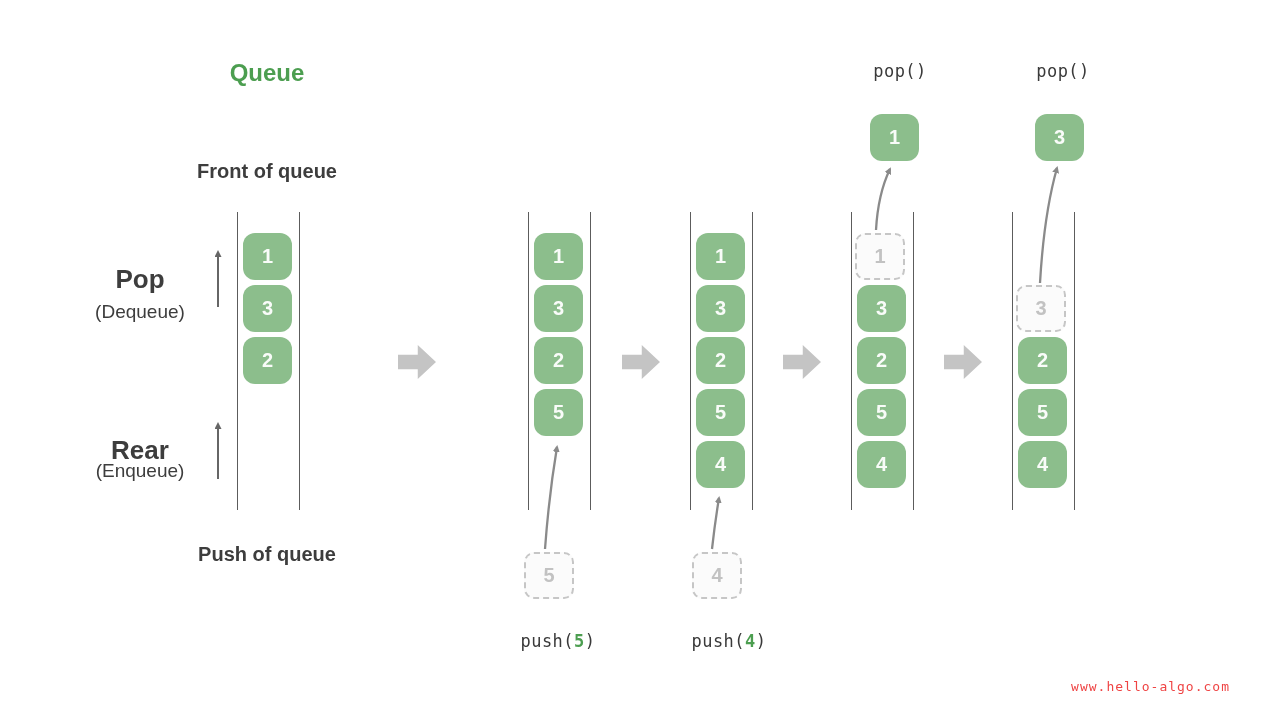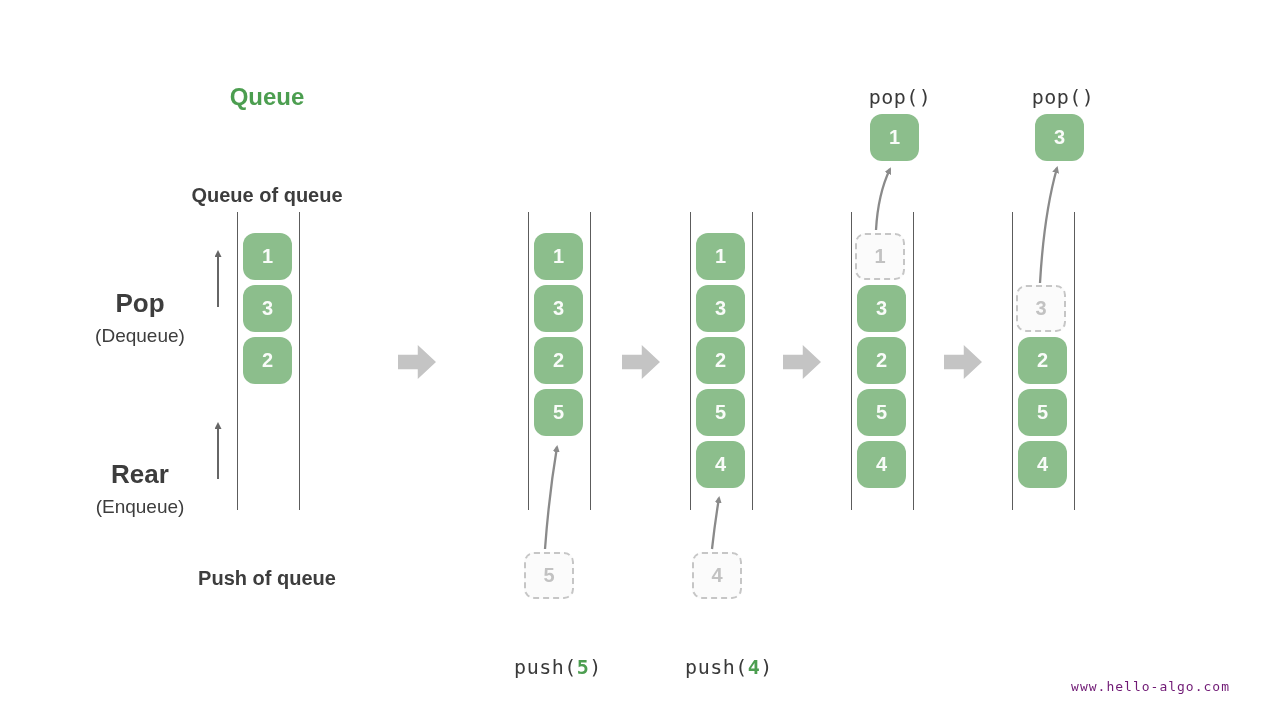--- a/index.html
+++ b/index.html
@@ -1,63 +1,63 @@
 <!DOCTYPE html>
 <html><head>
 <meta charset="utf-8">
 <style>
   html,body{margin:0;padding:0;background:#ffffff;}
   #canvas{
     position:relative;width:1280px;height:720px;background:#ffffff;overflow:hidden;
     font-family:"Liberation Sans",sans-serif;
   }
-  .ctr{position:absolute;transform:translateX(-50%);white-space:nowrap;margin-top:24px;}
+  .ctr{position:absolute;transform:translateX(-50%);white-space:nowrap;}
   .title{font-size:24px;font-weight:bold;color:#4c9e50;}
   .lbl-bold{font-size:20px;font-weight:bold;color:#3d3d3d;}
   .lbl-side-b{font-size:26px;font-weight:bold;color:#3d3d3d;}
   .lbl-side{font-size:19px;color:#3d3d3d;}
   .mono{font-family:"DejaVu Sans Mono","Liberation Mono",monospace;}
-  .op{font-size:20px;color:#3a3a3a;letter-spacing:0.5px;}
+  .op{font-size:17px;color:#3a3a3a;letter-spacing:0.5px;}
   .op .arg{color:#4c9e50;font-weight:bold;}
   .queue-col{
     position:absolute;top:212px;width:61px;height:298px;
     border-left:1px solid #5c5c5c;border-right:1px solid #5c5c5c;
   }
   .node{
     position:absolute;width:49px;height:47px;border-radius:12px;
     background:#8cbe8c;color:rgba(255,255,255,0.95);
     font-size:20px;font-weight:bold;text-align:center;line-height:47px;
   }
   .node.dashed{
     background:#fbfbfb;border:2px dashed #c6c6c6;color:#c2c2c2;
     width:46px;height:43px;line-height:43px;border-radius:10px;
   }
   .block-arrow{
     position:absolute;width:38px;height:34px;background:#c4c4c4;
     -webkit-clip-path:polygon(0% 29%,52% 29%,52% 0%,100% 50%,52% 100%,52% 71%,0% 71%);
     clip-path:polygon(0% 29%,52% 29%,52% 0%,100% 50%,52% 100%,52% 71%,0% 71%);
   }
   .watermark{
-    position:absolute;right:50px;top:679px;font-size:13px;color:#701a75;letter-spacing:1px;text-align:center;
+    position:absolute;right:50px;top:679px;font-size:13px;color:#ef4444;letter-spacing:1px;text-align:center;
   }
   svg.overlay{position:absolute;left:0;top:0;width:1280px;height:720px;pointer-events:none;}
 </style>
 </head>
 <body>
 
 <div id="canvas">
 
   <div class="ctr title" style="left:267px;top:59px;">Queue</div>
-  <div class="ctr lbl-bold" style="left:267px;top:160px;">Queue of queue</div>
+  <div class="ctr lbl-bold" style="left:267px;top:160px;">Front of queue</div>
   <div class="ctr lbl-bold" style="left:267px;top:543px;">Push of queue</div>
 
   <div class="ctr lbl-side-b" style="left:140px;top:264px;">Pop</div>
   <div class="ctr lbl-side" style="left:140px;top:301px;">(Dequeue)</div>
   <div class="ctr lbl-side-b" style="left:140px;top:435px;">Rear</div>
-  <div class="ctr lbl-side" style="left:140px;top:472px;">(Enqueue)</div>
+  <div class="ctr lbl-side" style="left:140px;top:460px;">(Enqueue)</div>
 
   <div class="ctr mono op" style="left:900px;top:61px;">pop()</div>
   <div class="ctr mono op" style="left:1063px;top:61px;">pop()</div>
 
   <div class="ctr mono op" style="left:558px;top:631px;"><span>push(</span><span class="arg">5</span><span>)</span></div>
   <div class="ctr mono op" style="left:729px;top:631px;"><span>push(</span><span class="arg">4</span><span>)</span></div>
 
   <div class="queue-col" style="left:237px;"></div>
   <div class="node" style="left:243px;top:233px;">1</div>
   <div class="node" style="left:243px;top:285px;">3</div>

